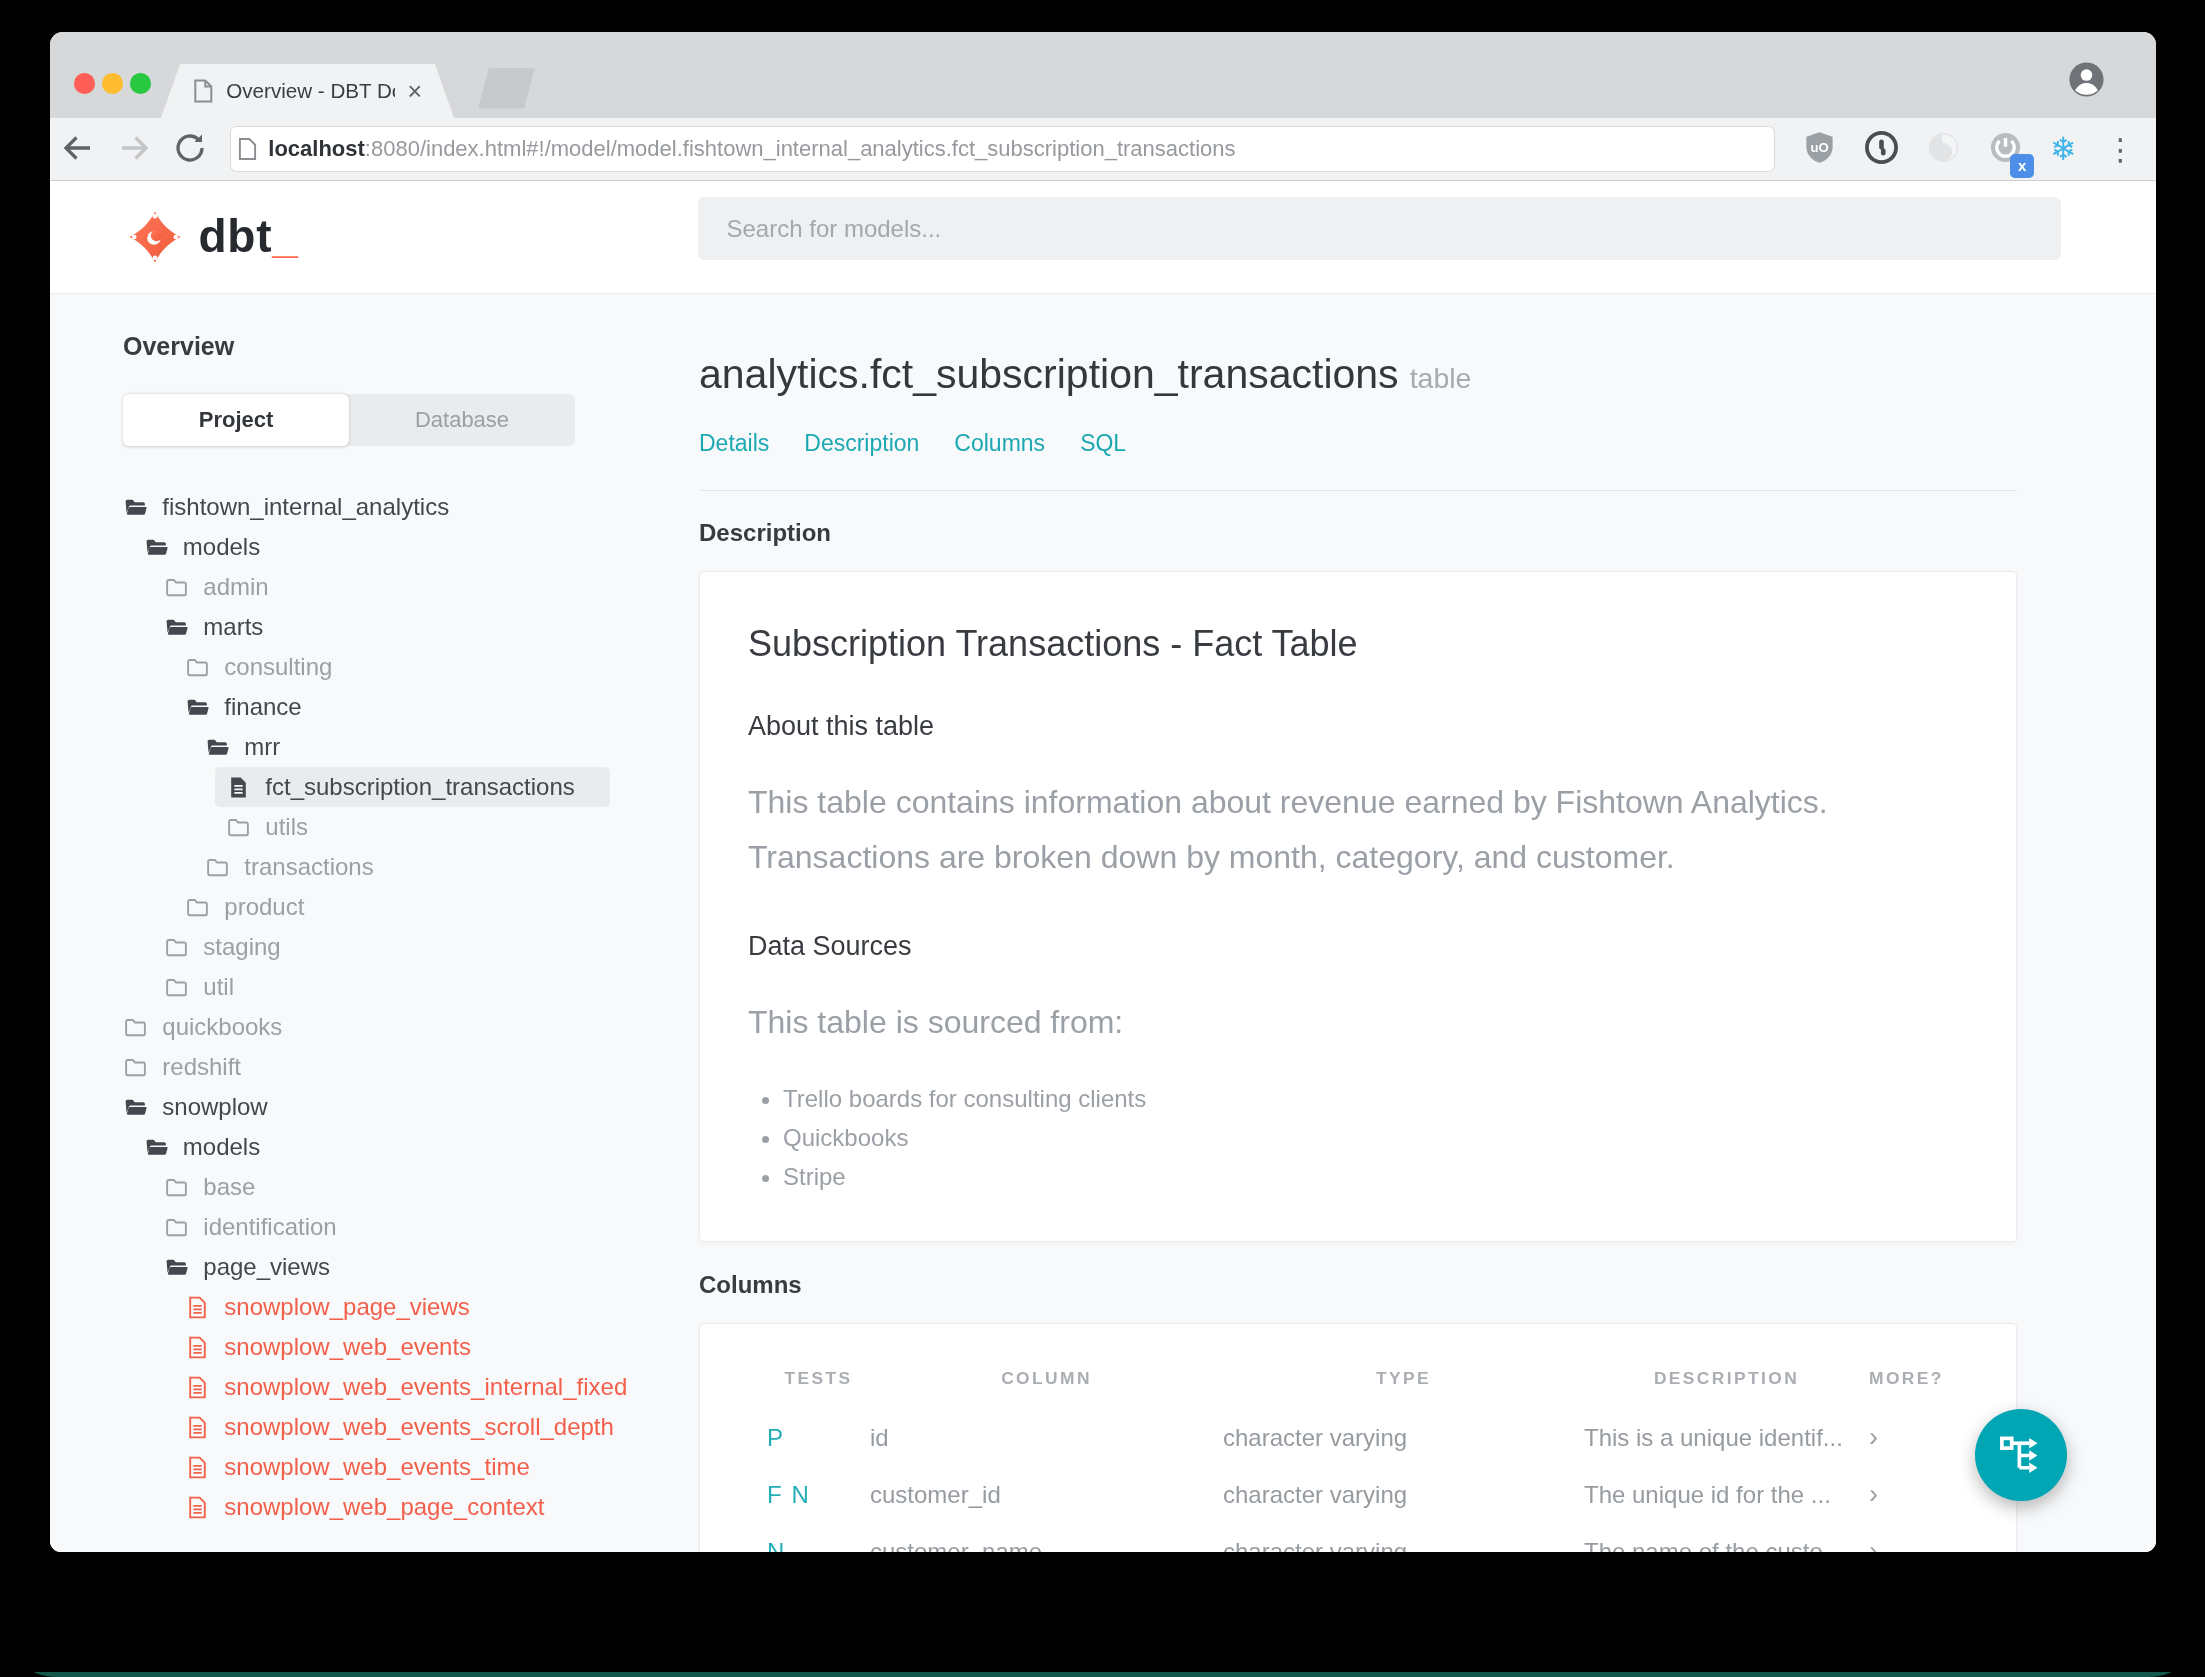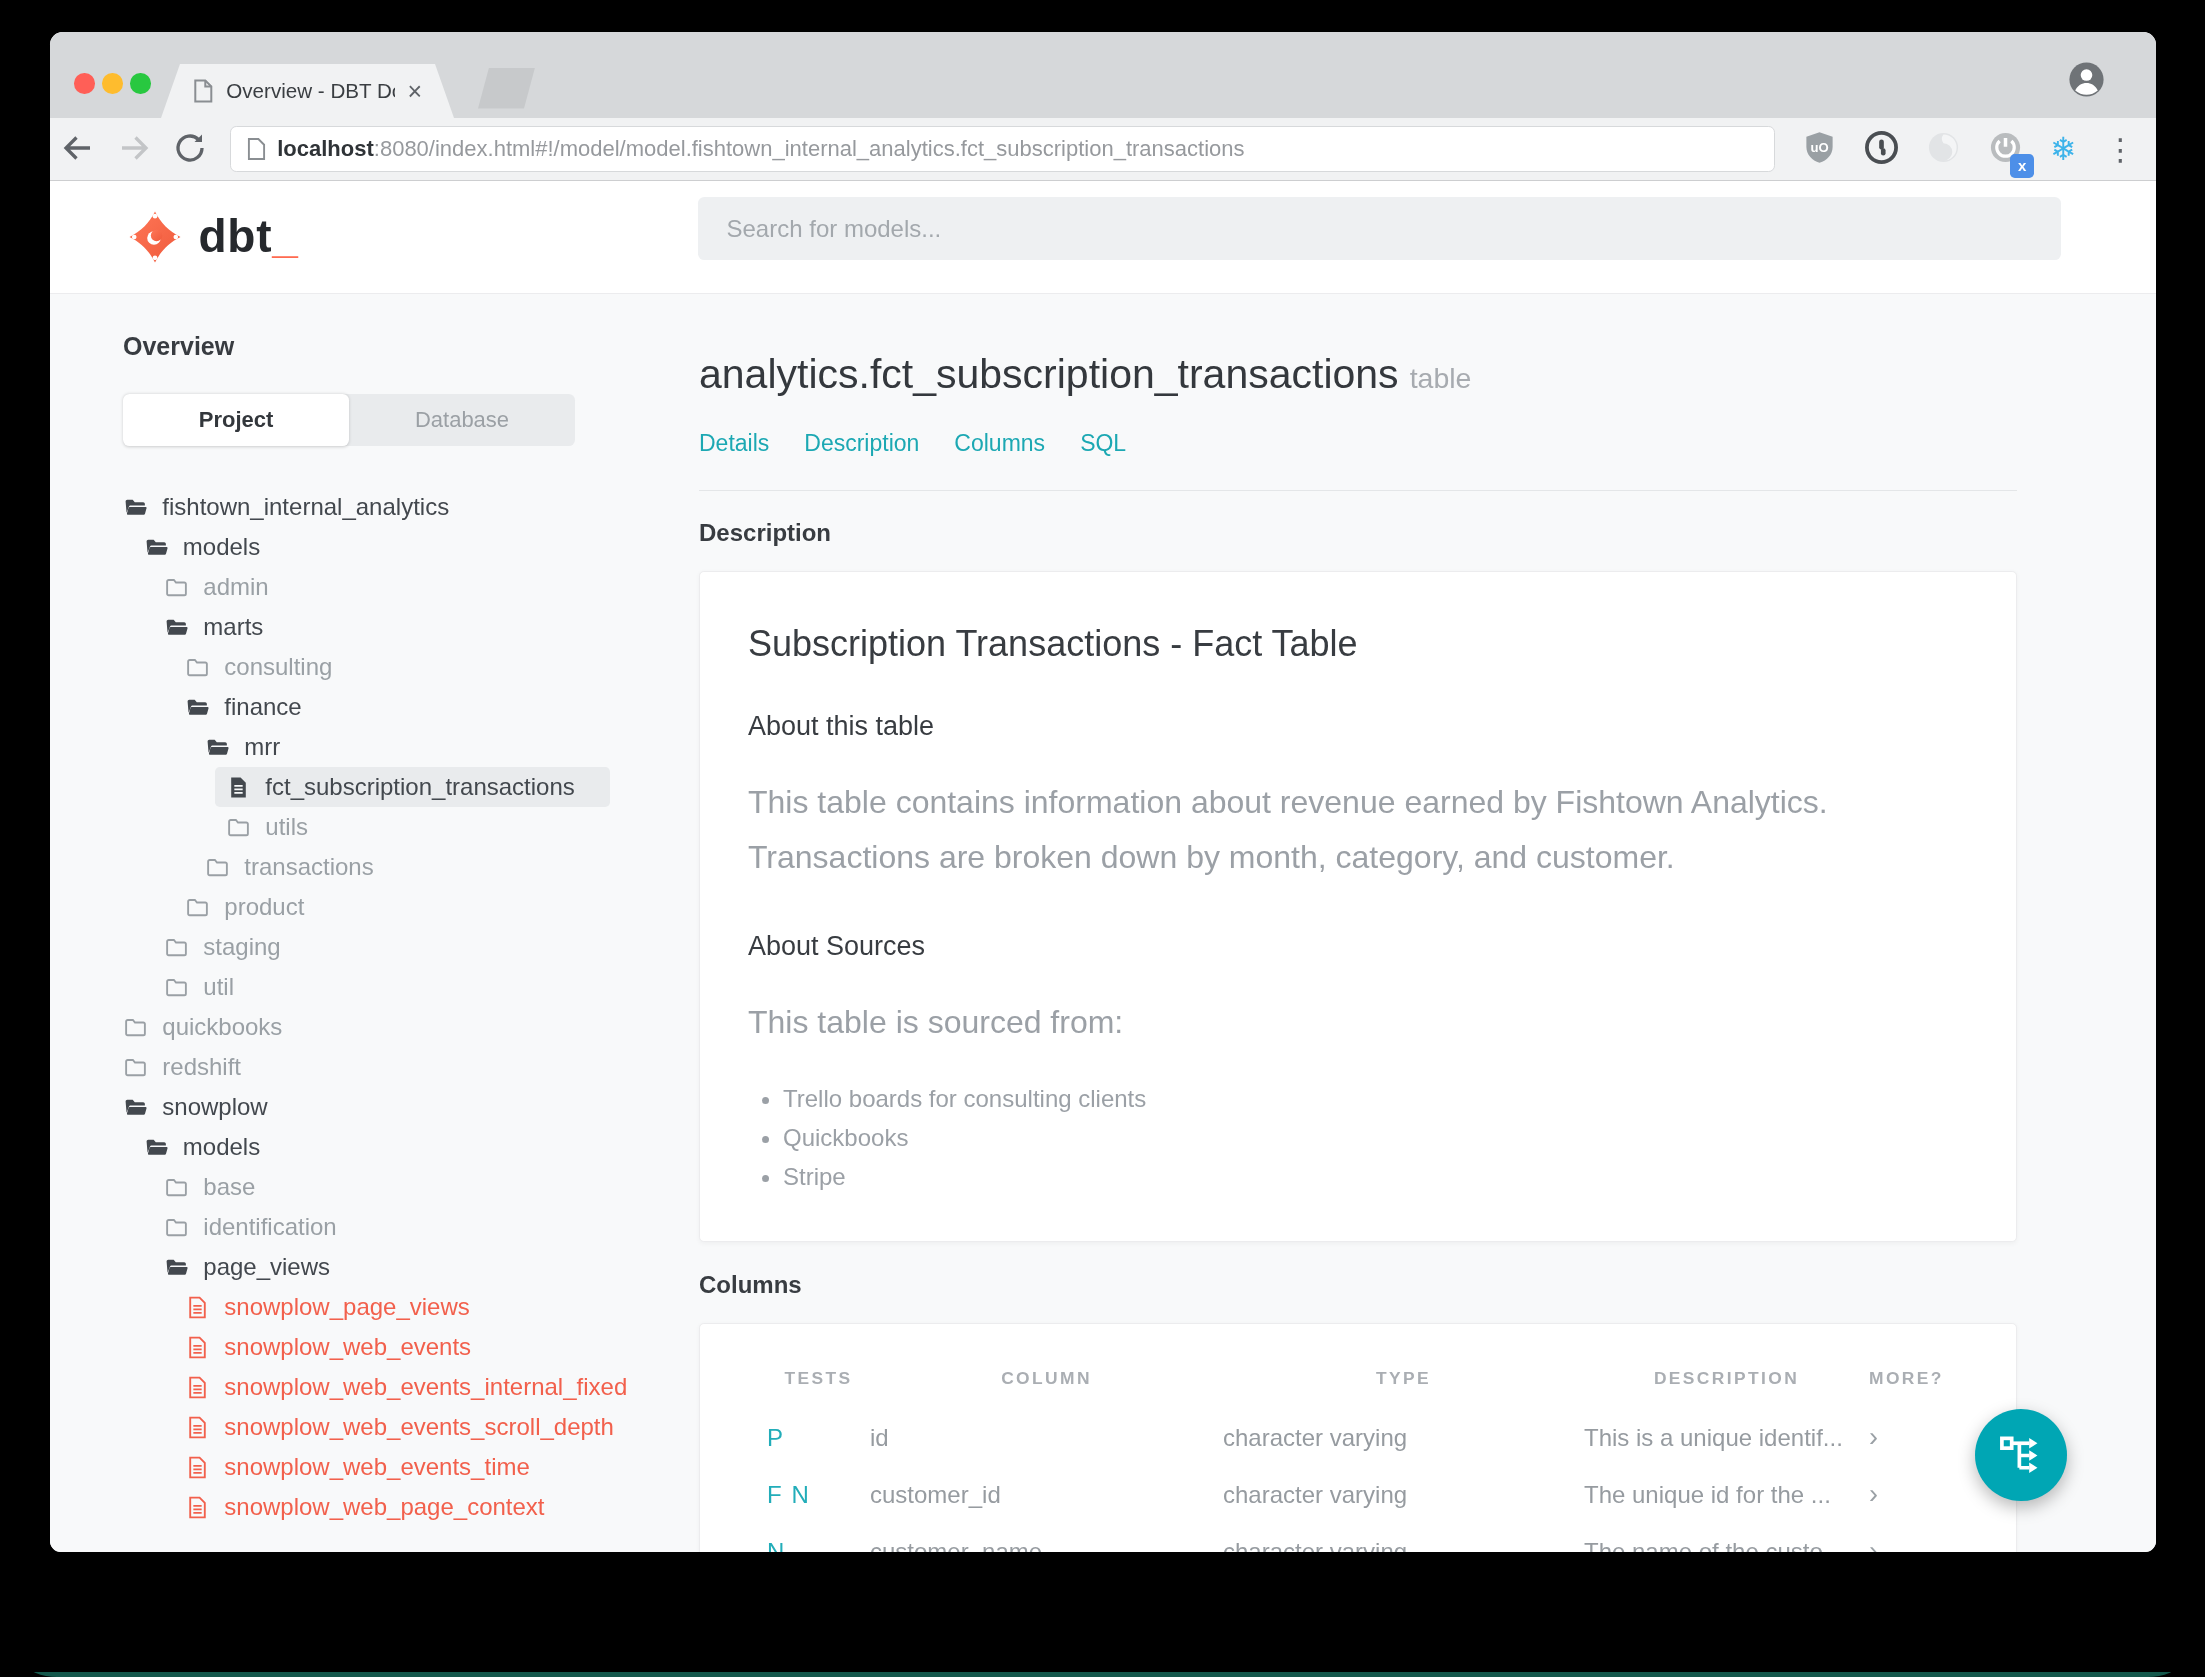--- a/index.html
+++ b/index.html
@@ -27,21 +27,21 @@
   .tab-close { font-size:25px; color:#5f6368; line-height:1; }
   .newtab { position:absolute; left:428px; bottom:9.5px; width:57px; height:41px; background:#c7c9cb;
             clip-path:polygon(11px 0, 100% 0, calc(100% - 11px) 100%, 0 100%); }
   .avatar { position:absolute; right:49px; top:27px; }
 
   
   .toolbar { position:relative; height:63px; background:#f1f2f3; border-bottom:0.8px solid #cdced0;
              display:flex; align-items:center; }
   .navbtn { width:57px; text-align:center; }
   .urlbar { height:46px; width:1576px; margin-left:12.7px; background:#fff; border:1.6px solid #d7d9db;
-            border-radius:6.3px; display:flex; align-items:center; padding:0 16px; gap:11px; overflow:hidden; }
+            border-radius:6.3px; display:flex; align-items:center; padding:0 7px; gap:11px; overflow:hidden; }
   .url-text { font-size:22px; white-space:nowrap; }
   .url-host { color:#2f3337; font-weight:700; }
   .url-rest { color:#96999d; }
   .ext { margin-left:27px; position:relative; }
   .badge-x { position:absolute; right:-11px; bottom:-9.5px; width:24px; height:24px; background:#4d8fe8;
              border-radius:4.8px; color:#fff; font-size:15px; font-weight:700; display:flex;
              align-items:center; justify-content:center; }
   .snow { font-size:32px; color:#3db3ea; }
   .menu-dots { margin-left:28.5px; margin-right:20.6px; font-size:30px; color:#5f6368; letter-spacing:0; }
 
@@ -550,21 +550,21 @@
           </div>
 
         <div class="rule"></div>
 
         <div class="section-h">Description</div>
 
         <div class="card desc-card">
           <div class="doc-h1">Subscription Transactions - Fact Table</div>
           <div class="doc-h3">About this table</div>
           <p class="doc-p">This table contains information about revenue earned by Fishtown Analytics. Transactions are broken down by month, category, and customer.</p>
-          <div class="doc-h3">About Sources</div>
+          <div class="doc-h3">Data Sources</div>
           <p class="doc-p">This table is sourced from:</p>
           <ul class="doc-ul">
 
               <li>Trello boards for consulting clients</li>
 
               <li>Quickbooks</li>
 
               <li>Stripe</li>
             </ul>
         </div>

